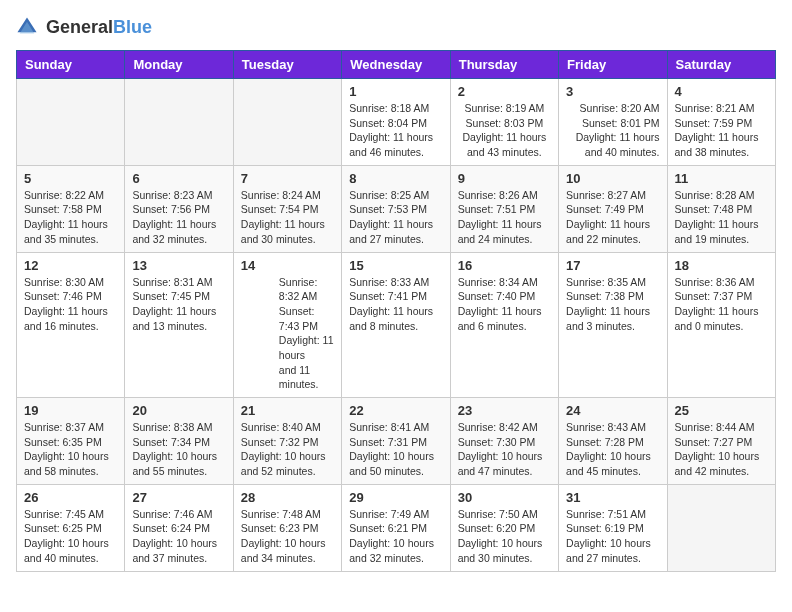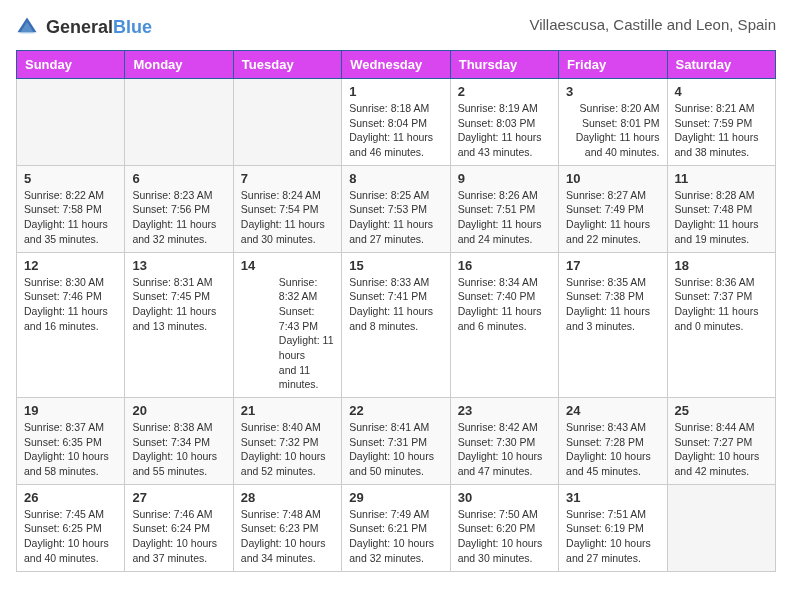--- a/index.html
+++ b/index.html
@@ -47,21 +47,21 @@
     .location-title {
       font-size: 15px;
       color: #555;
     }
     .calendar {
       width: 100%;
       border-collapse: collapse;
       border: 1px solid #ccc;
     }
     .calendar th {
-      background-color: #d946ef;
+      background-color: #6d28d9;
       color: #fff;
       text-align: left;
       padding: 6px 8px;
       font-size: 13px;
       border: 1px solid #2a5aa0;
     }
     .calendar td {
       vertical-align: top;
       padding: 5px 7px;
       border: 1px solid #ccc;
@@ -95,21 +95,20 @@
   <div class="logo">
     <svg class="logo-icon" viewBox="0 0 30 30" xmlns="http://www.w3.org/2000/svg">
       <polygon points="15,2 28,22 2,22" fill="#3a6eb5"></polygon>
       <polygon points="15,8 25,24 5,24" fill="#7ab0e0" opacity="0.5"></polygon>
     </svg>
     <div>
       <span class="logo-text-general">General</span><span class="logo-text-blue">Blue</span>
     </div>
   </div>
   <div class="title-block">
-    <div class="location-title">Villaescusa, Castille and Leon, Spain</div>
   </div>
 </div>
 
 <table class="calendar">
   <thead>
     <tr>
     <th>Sunday</th>
         <th>Monday</th>
         <th>Tuesday</th>
         <th>Wednesday</th>
@@ -125,21 +124,21 @@
         <td class="empty-cell"></td>
         <td>
           <div class="day-number">1</div>
           <div class="day-info" style="white-space: pre-line;">Sunrise: 8:18 AM
 Sunset: 8:04 PM
 Daylight: 11 hours
 and 46 minutes.</div>
         </td>
         <td>
           <div class="day-number">2</div>
-          <div class="day-info" style="white-space: pre-line;">Sunrise: 8:19 AM
+          <div class="day-info" style="white-space: pre-line; text-align: center;">Sunrise: 8:19 AM
 Sunset: 8:03 PM
 Daylight: 11 hours
 and 43 minutes.</div>
         </td>
         <td>
           <div class="day-number">3</div>
           <div class="day-info" style="white-space: pre-line; text-align: right;">Sunrise: 8:20 AM
 Sunset: 8:01 PM
 Daylight: 11 hours
 and 40 minutes.</div>

